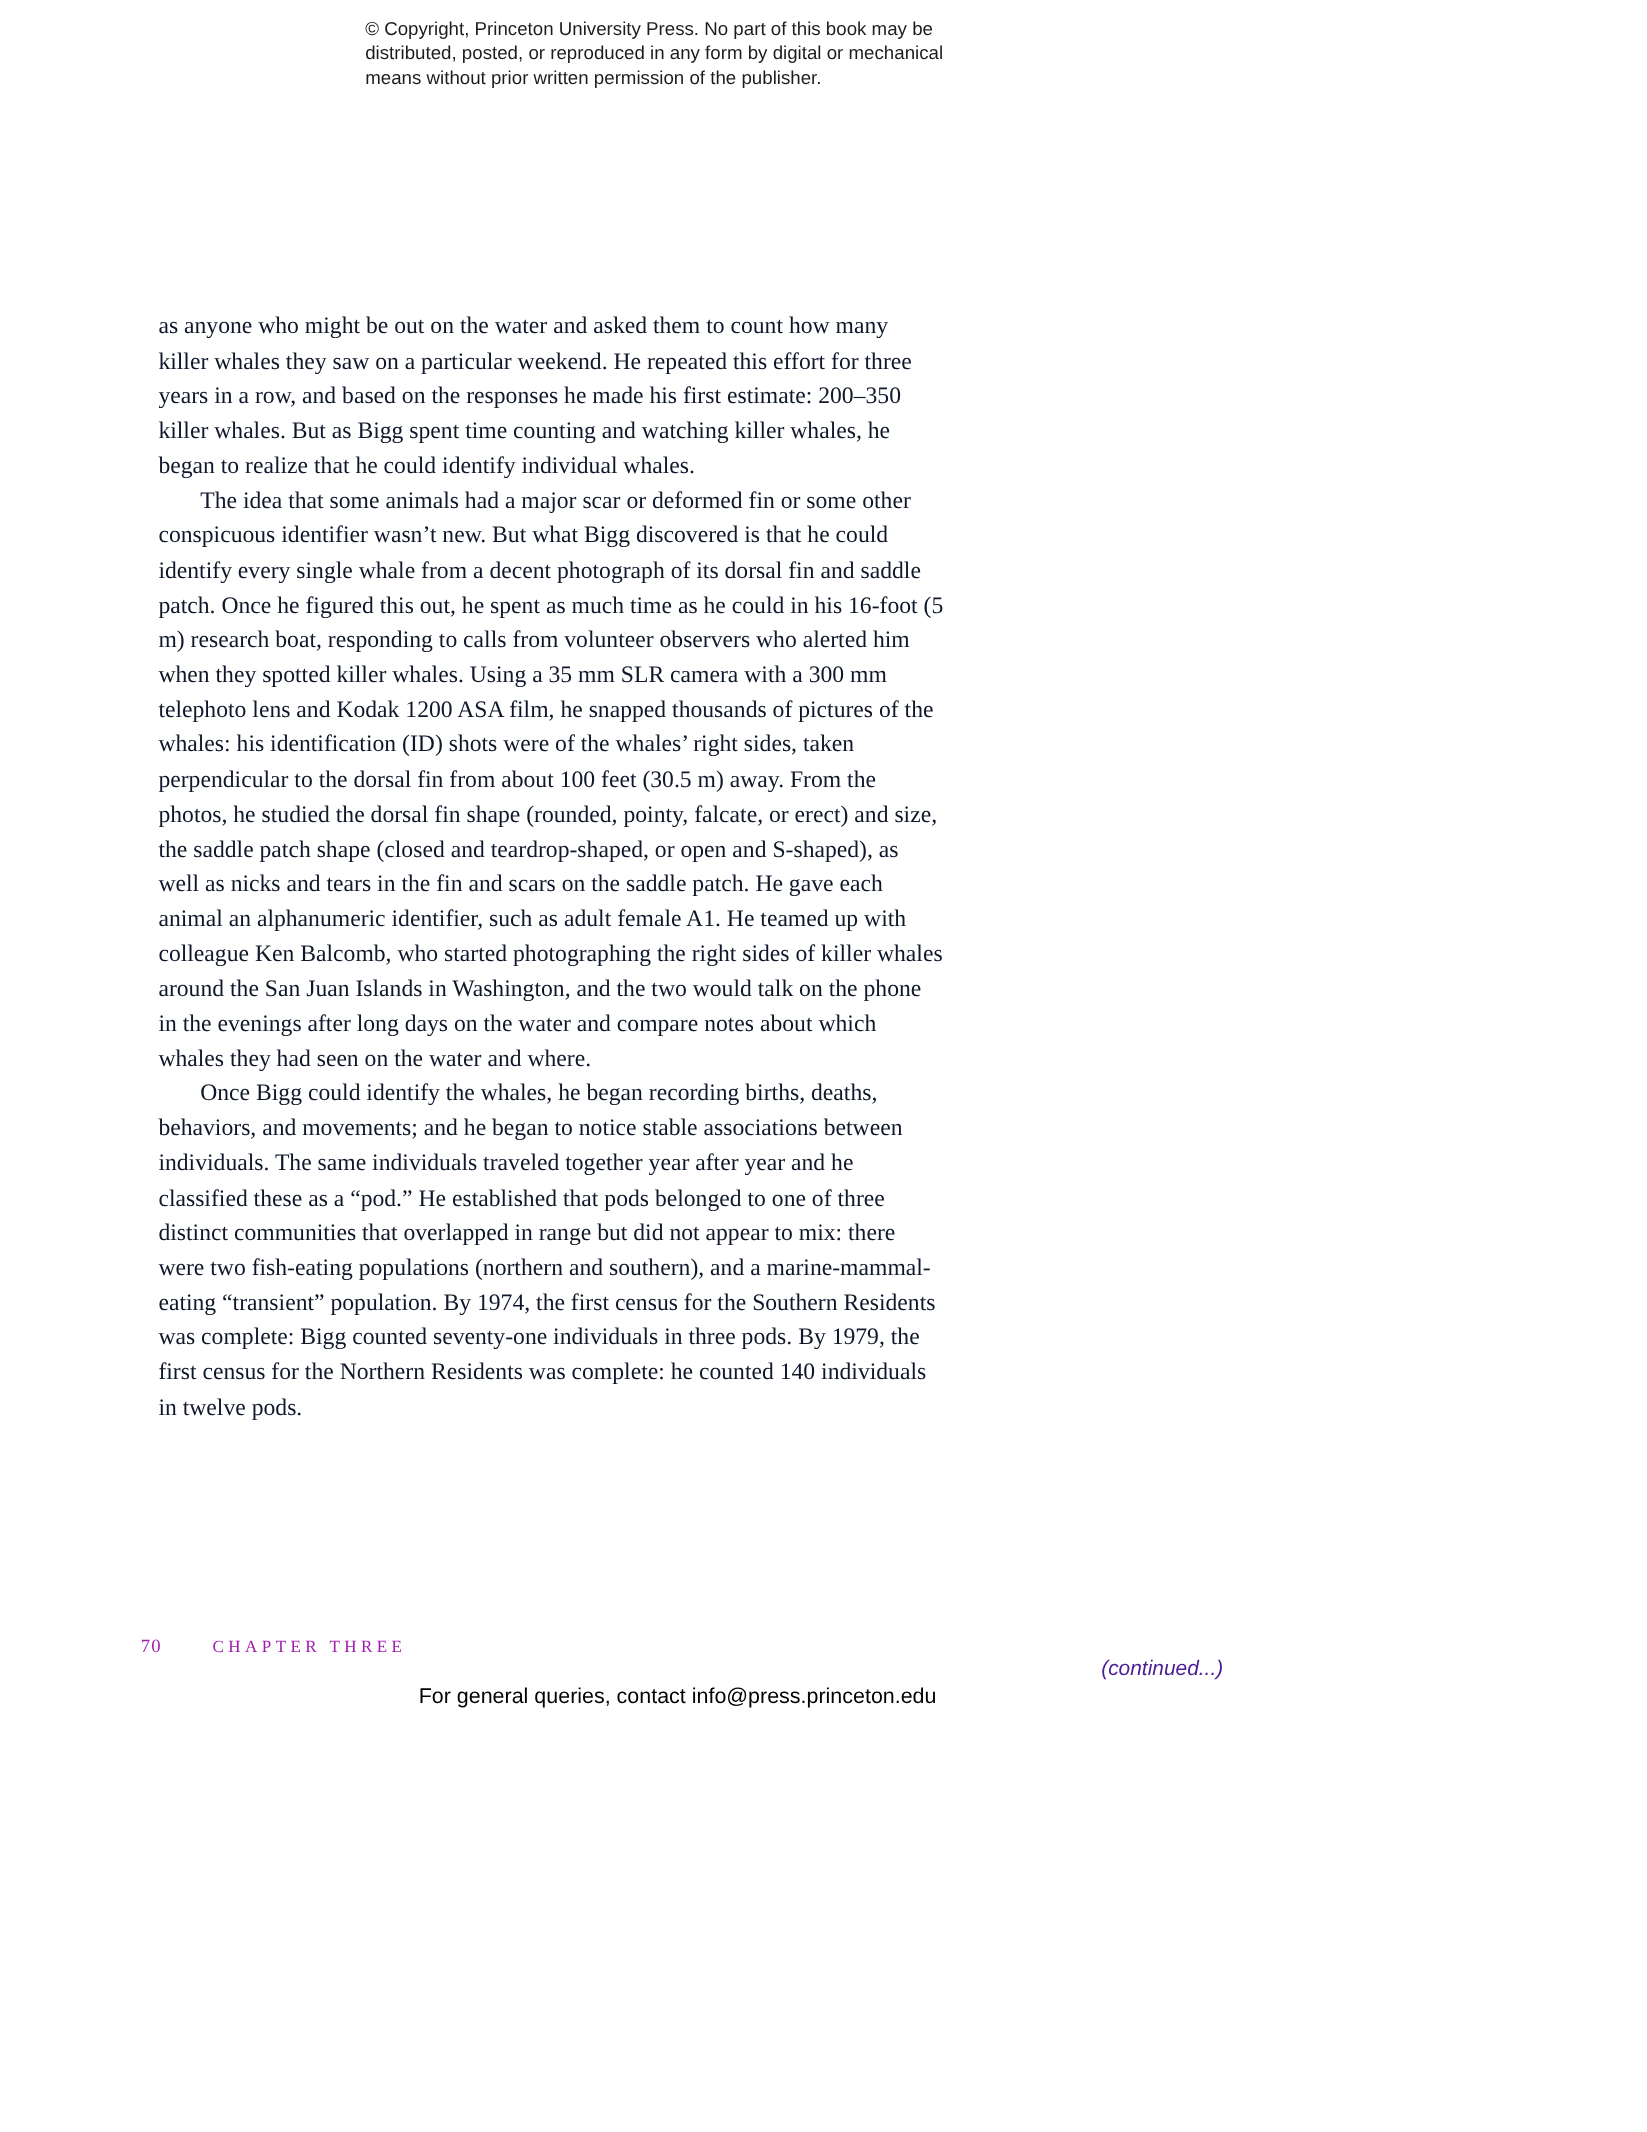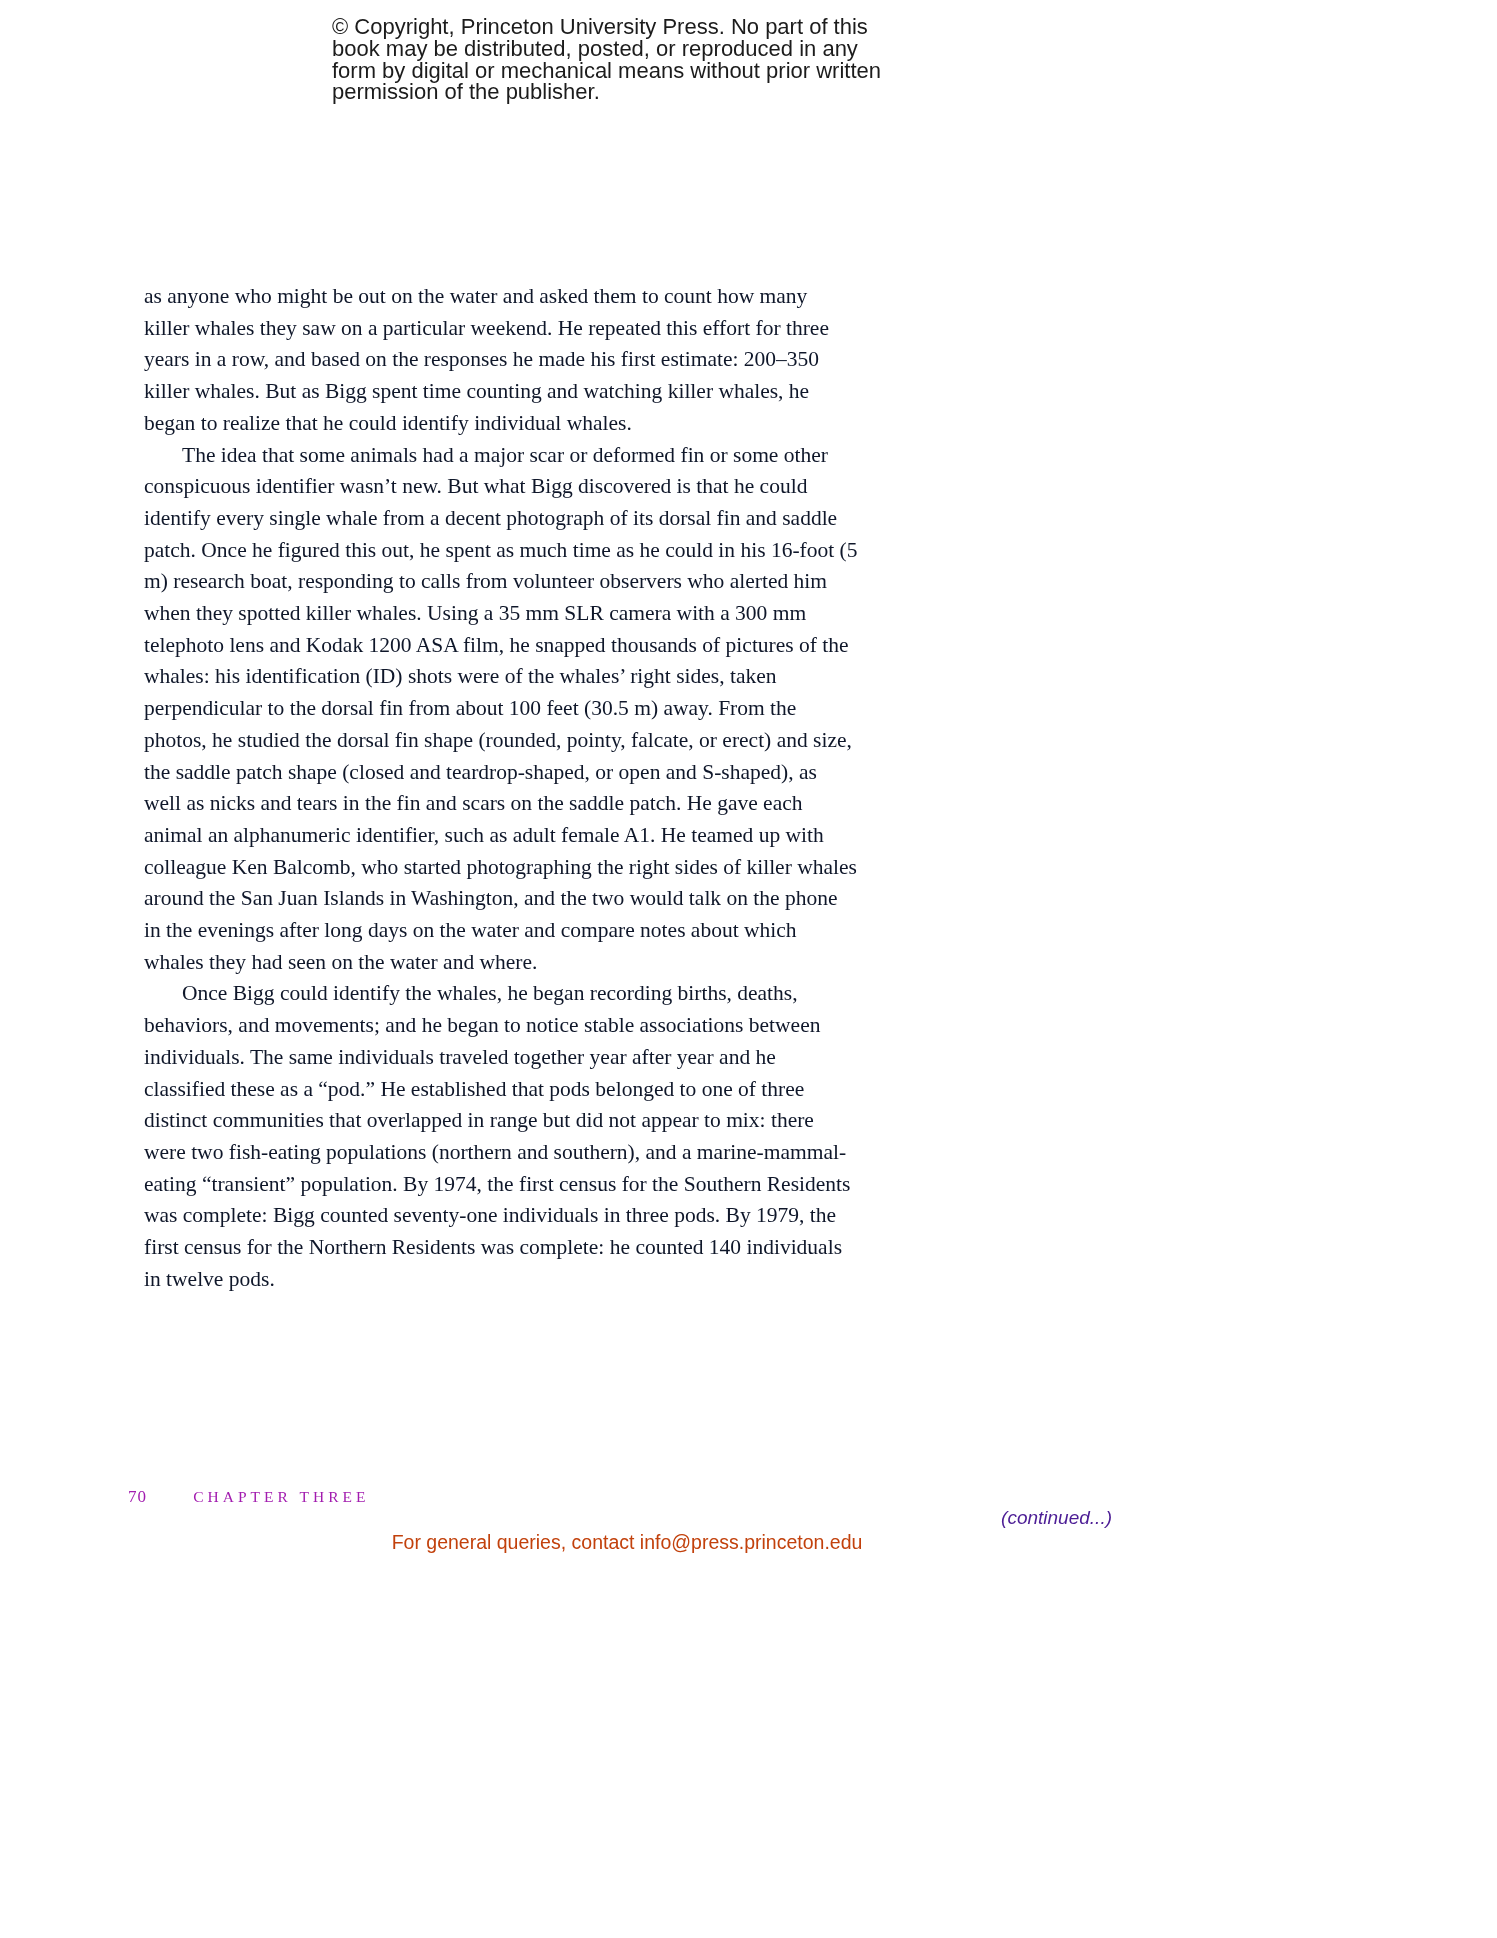--- a/index.html
+++ b/index.html
@@ -13,21 +13,21 @@
     height: 1938px;
     background: #ffffff;
     overflow: hidden;
   }
   .copyright {
     position: absolute;
     left: 332px;
     top: 16px;
     width: 570px;
     font-family: "Liberation Sans", sans-serif;
-    font-size: 22px;
+    font-size: 17px;
     line-height: 21.8px;
     color: #1c1c1c;
   }
   .body-text {
     position: absolute;
     left: 144px;
     top: 281px;
     width: 714px;
     font-family: "Liberation Serif", serif;
     font-size: 21.5px;
@@ -68,27 +68,27 @@
     top: 1507px;
     width: 1112px;
     text-align: right;
     font-family: "Liberation Sans", sans-serif;
     font-style: italic;
     font-size: 19px;
     color: #4c1d95;
   }
   .contact {
     position: absolute;
-    left: 11px;
+    left: 0;
     top: 1531px;
     width: 1232px;
     text-align: center;
     font-family: "Liberation Sans", sans-serif;
     font-size: 19.5px;
-    color: #c2410c;
+    color: #000000;
   }
 </style>
 </head>
 <body>
 
 <div class="page">
 
   <div class="copyright">© Copyright, Princeton University Press. No part of this book may be distributed, posted, or reproduced in any form by digital or mechanical means without prior written permission of the publisher.</div>
 
   <div class="body-text">

